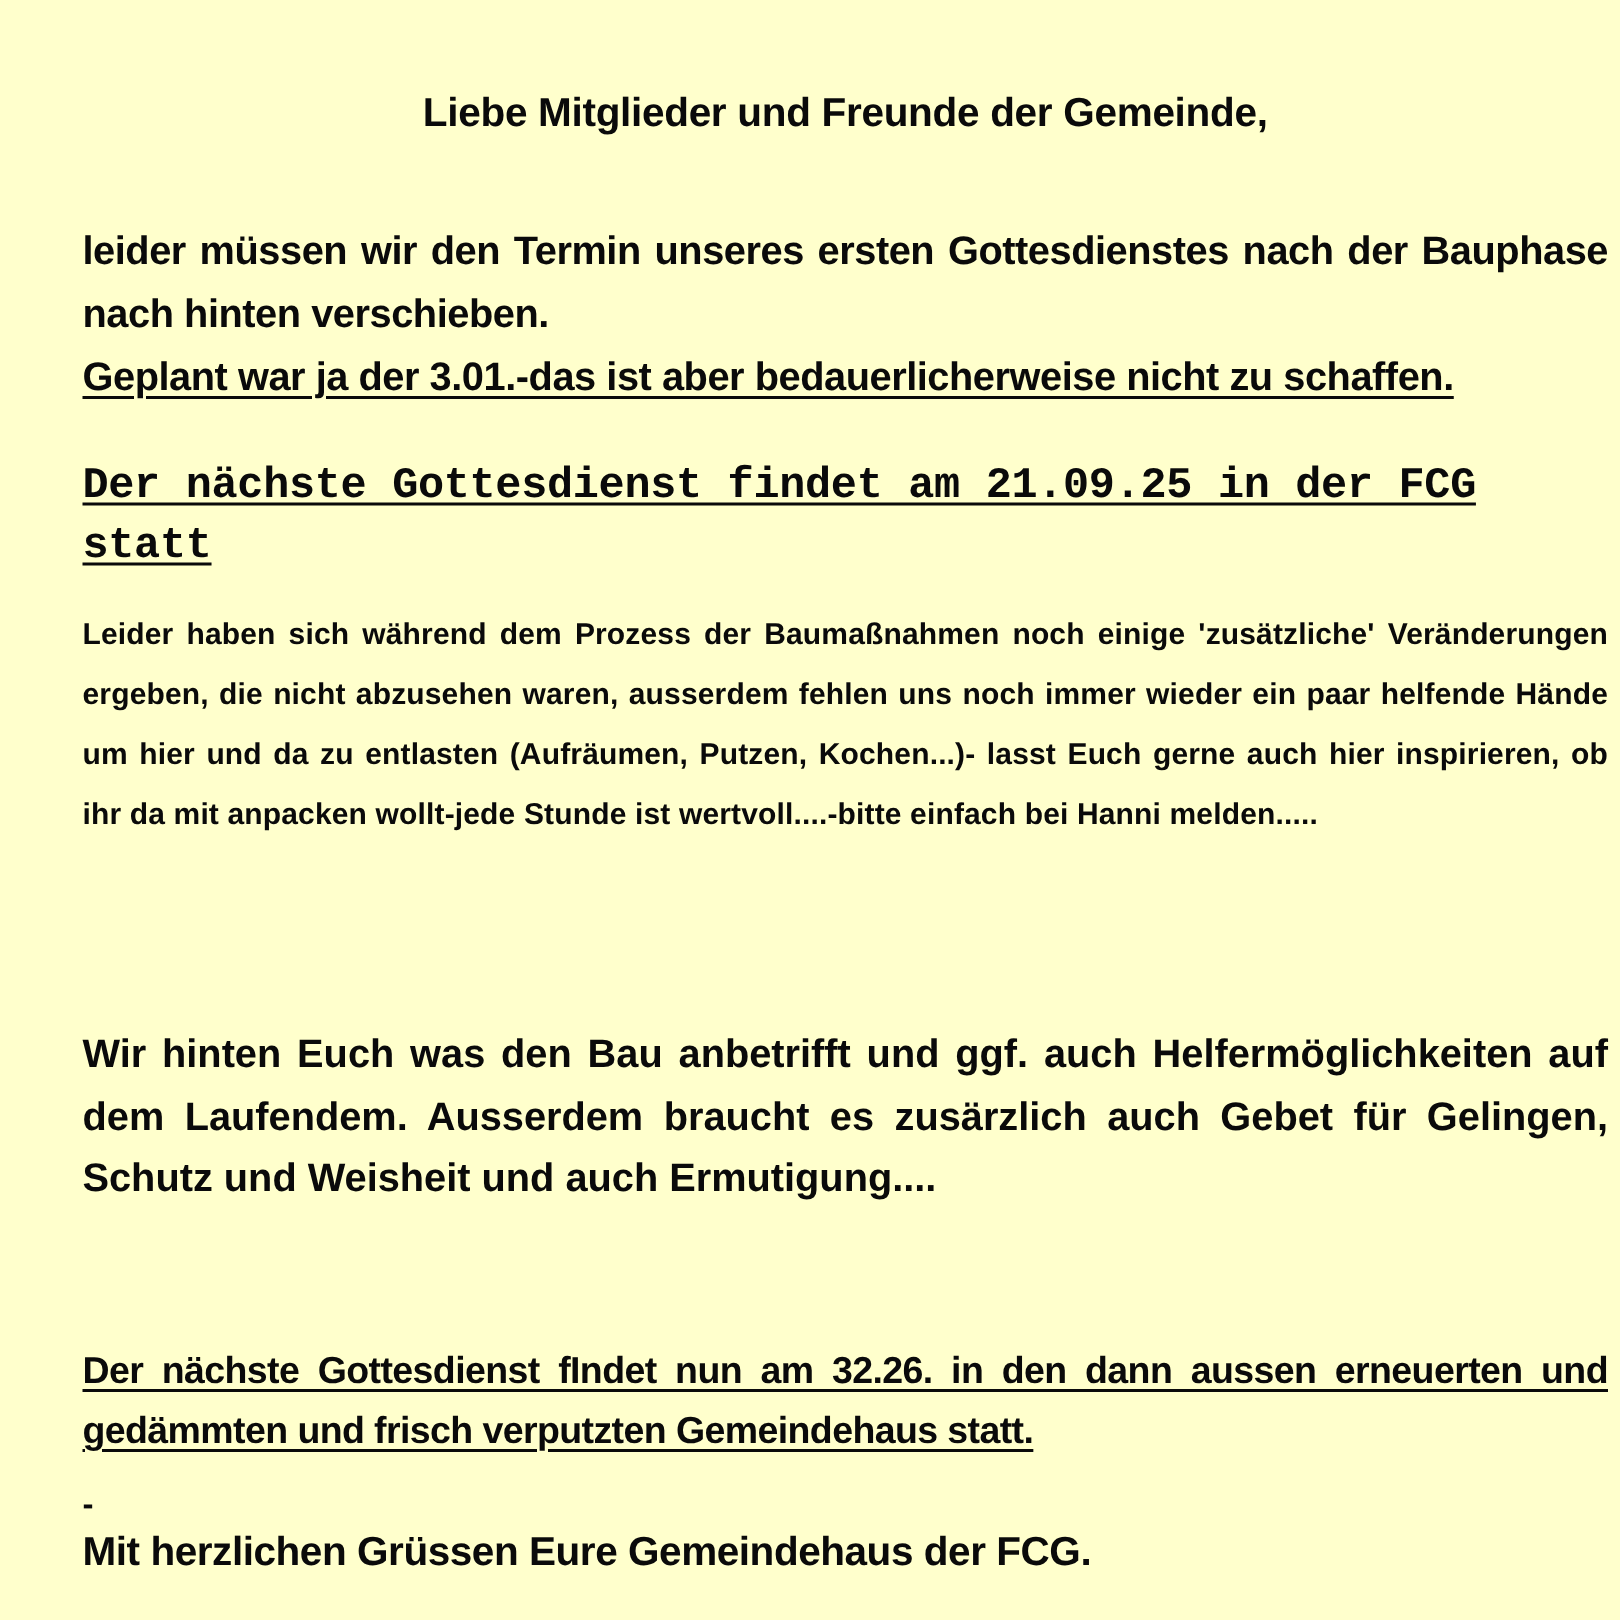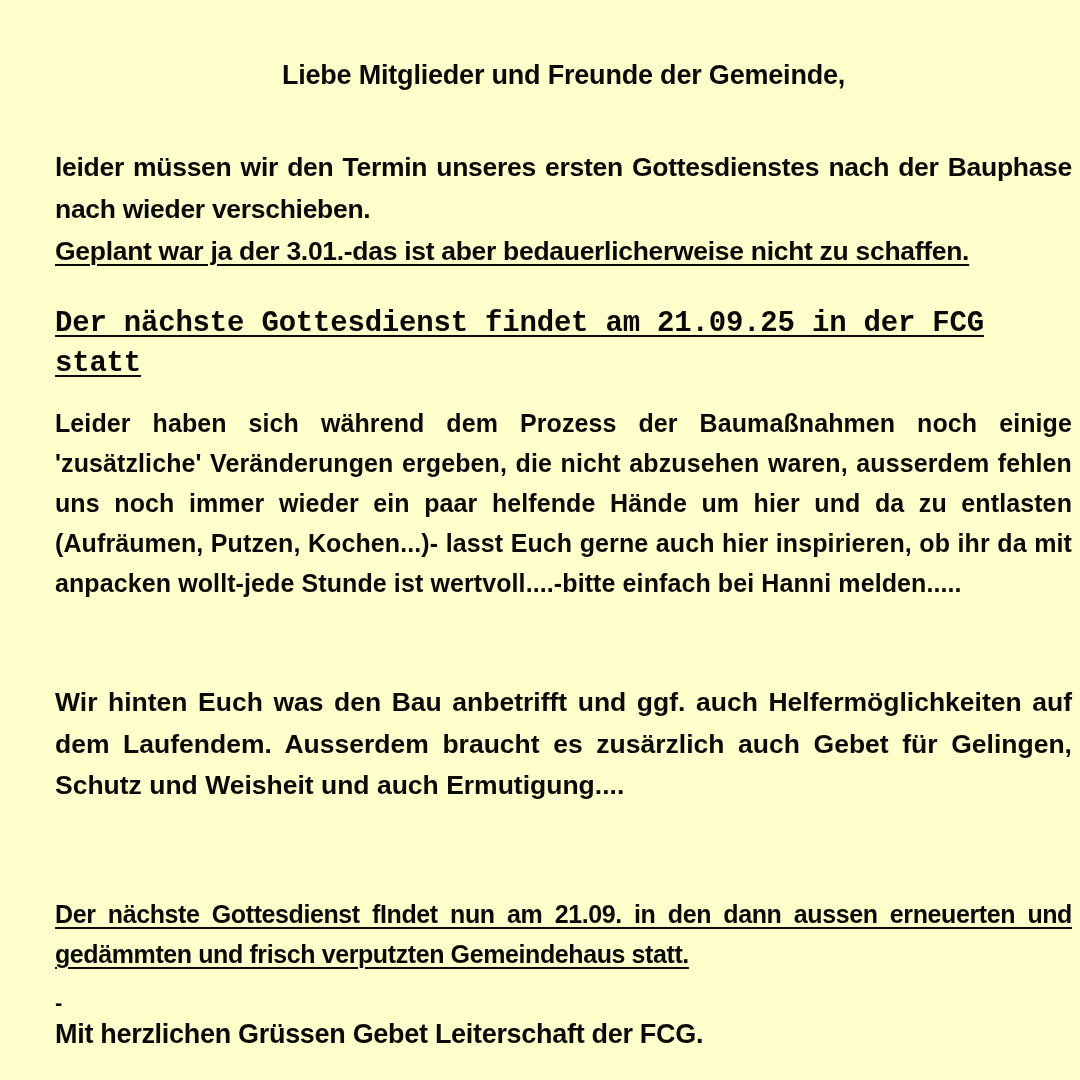--- a/index.html
+++ b/index.html
@@ -57,21 +57,21 @@
     }
     .headline {
       top: 304px;
       font-size: 29px;
       line-height: 40px;
       letter-spacing: -0.2px;
       font-family: Liberation Mono, monospace;
     }
     .p2 {
       top: 403px;
-      font-size: 25px;
+      font-size: 20px;
       line-height: 40px;
       text-align: justify;
       text-align-last: left;
       letter-spacing: 0.1px;
     }
     .p3 {
       top: 682px;
       font-size: 26.5px;
       line-height: 41.5px;
       text-align: justify;
@@ -97,34 +97,34 @@
       line-height: 40px;
       letter-spacing: -0.3px;
     }
   </style>
 </head>
 <body>
 
 <div class="page">
   <div class="line-block greeting">Liebe Mitglieder und Freunde der Gemeinde,</div>
 
-  <div class="line-block p1">leider müssen wir den Termin unseres ersten Gottesdienstes nach der Bauphase nach wieder verschieben.</div>
+  <div class="line-block p1">leider müssen wir den Termin unseres ersten Gottesdienstes nach der Bauphase nach hinten verschieben.</div>
 
   <div class="line-block p1b">
     <span class="u-line">Geplant war ja der 3.01.-das ist aber bedauerlicherweise nicht zu schaffen.</span>
   </div>
 
   <div class="line-block headline">
     <span class="u-line">Der nächste Gottesdienst findet am 21.09.25 in der FCG statt</span>
   </div>
 
   <div class="line-block p2">Leider haben sich während dem  Prozess der Baumaßnahmen noch einige 'zusätzliche'   Veränderungen ergeben, die nicht abzusehen waren, ausserdem fehlen uns noch immer wieder ein paar helfende Hände um hier und da zu entlasten (Aufräumen, Putzen, Kochen...)- lasst Euch gerne auch hier inspirieren, ob ihr da mit anpacken wollt-jede Stunde ist wertvoll....-bitte einfach bei Hanni melden.....</div>
 
   <div class="line-block p3">Wir hinten Euch was den Bau anbetrifft und ggf. auch Helfermöglichkeiten auf dem Laufendem. Ausserdem braucht es zusärzlich auch Gebet für Gelingen, Schutz und Weisheit und auch Ermutigung....</div>
 
   <div class="line-block p4">
-    <span class="u-line">Der nächste Gottesdienst fIndet nun  am 21.09. in den dann aussen erneuerten und gedämmten und frisch verputzten Gemeindehaus statt.</span>
+    <span class="u-line">Der nächste Gottesdienst fIndet nun  am 32.26. in den dann aussen erneuerten und gedämmten und frisch verputzten Gemeindehaus statt.</span>
   </div>
 
   <div class="line-block dash">-</div>
 
-  <div class="line-block closing">Mit herzlichen Grüssen Gebet Leiterschaft der FCG.</div>
+  <div class="line-block closing">Mit herzlichen Grüssen Eure Gemeindehaus der FCG.</div>
 </div>
 
 </body></html>

